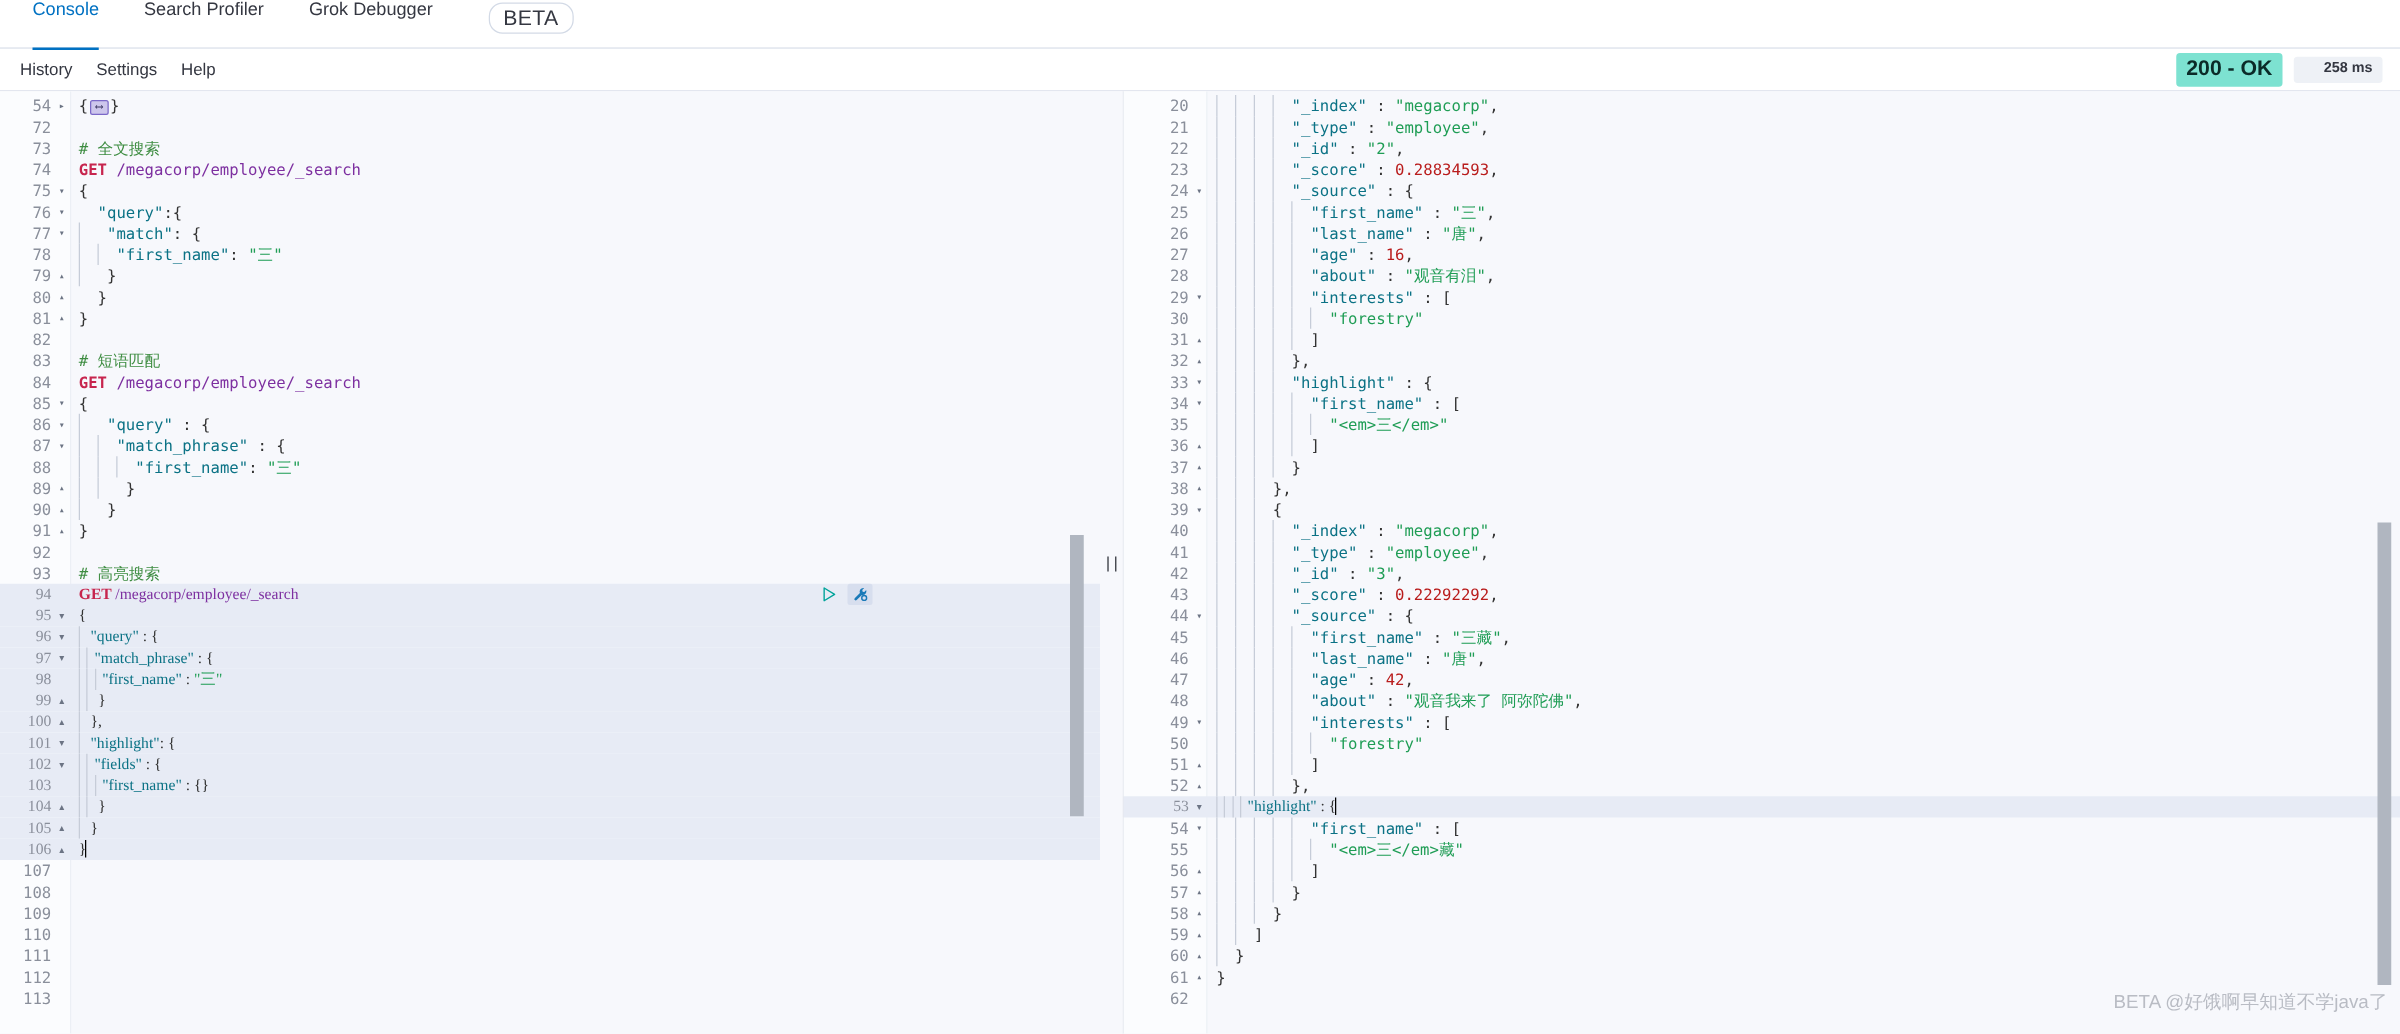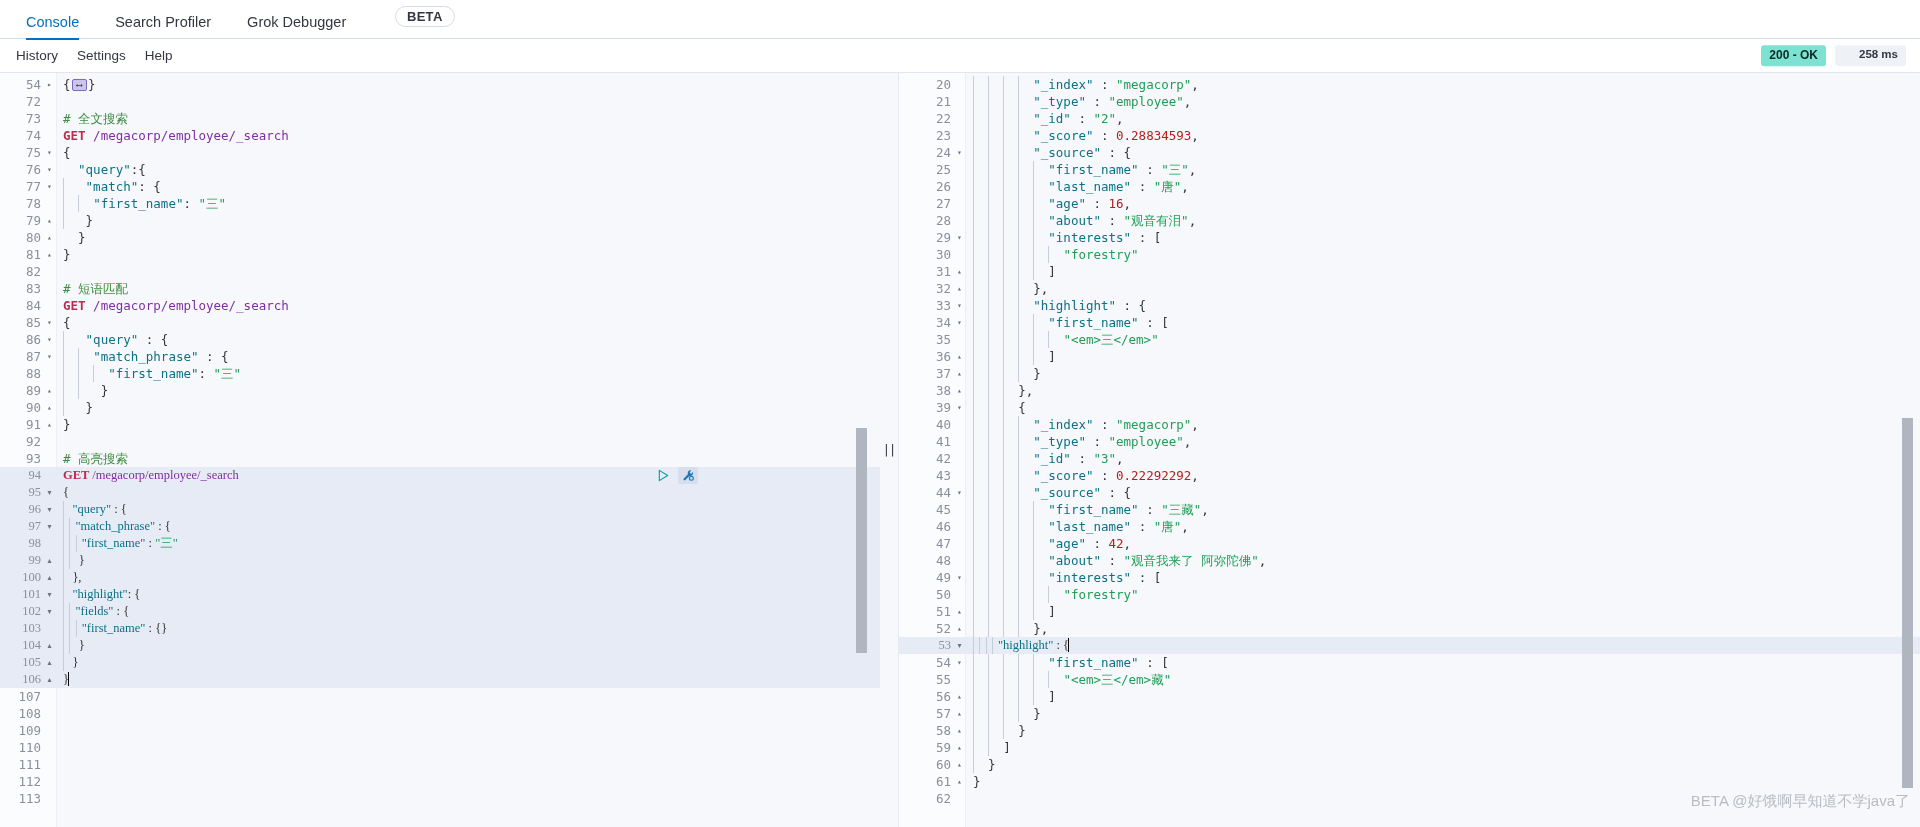--- a/index.html
+++ b/index.html
@@ -22,21 +22,21 @@
   }
   .tabbar::after {
     content: "";
     position: absolute;
     left: 0; right: 0; bottom: 0;
     height: 1px;
     background: #d3dae6;
   }
   .tab {
     position: relative;
-    padding: 0 0 10px 0;
+    padding: 0 0 24px 0;
     margin-right: 36px;
     font-size: 14.5px;
     color: #343741;
     line-height: 1;
     white-space: nowrap;
     cursor: pointer;
   }
   .tab.active { color: #0071c2; font-weight: 400; }
   .tab.active::after {
     content: "";
@@ -44,22 +44,22 @@
     left: 0; right: 0; bottom: -1px;
     height: 2px;
     background: #0071c2;
     z-index: 2;
   }
   .beta-badge {
     display: inline-block;
     border: 1px solid #d3dae6;
     border-radius: 11px;
     padding: 3px 11px 3px 11px;
-    font-size: 13px;
-    font-weight: bold;
+    font-size: 17px;
+    font-weight: normal;
     color: #343741;
     letter-spacing: 0.3px;
     line-height: 1;
     vertical-align: middle;
     margin-left: 2px;
     margin-bottom: 5px;
   }
   .tab-painless { display: flex; align-items: center; gap: 11px; padding-bottom: 7px; flex-direction: column; }
 
   
@@ -84,21 +84,21 @@
     right: 14px;
     top: 50%;
     transform: translateY(-50%);
     display: flex;
     align-items: center;
     gap: 9px;
   }
   .status-pill {
     background: #7de2d1;
     color: #0b2b28;
-    font-size: 12px;
+    font-size: 17px;
     font-weight: bold;
     border-radius: 3px;
     padding: 3px 8px 4px 8px;
     line-height: 1.2;
   }
   .time-pill {
     background: #eef1f6;
     color: #343741;
     font-size: 11.5px;
     font-weight: bold;

